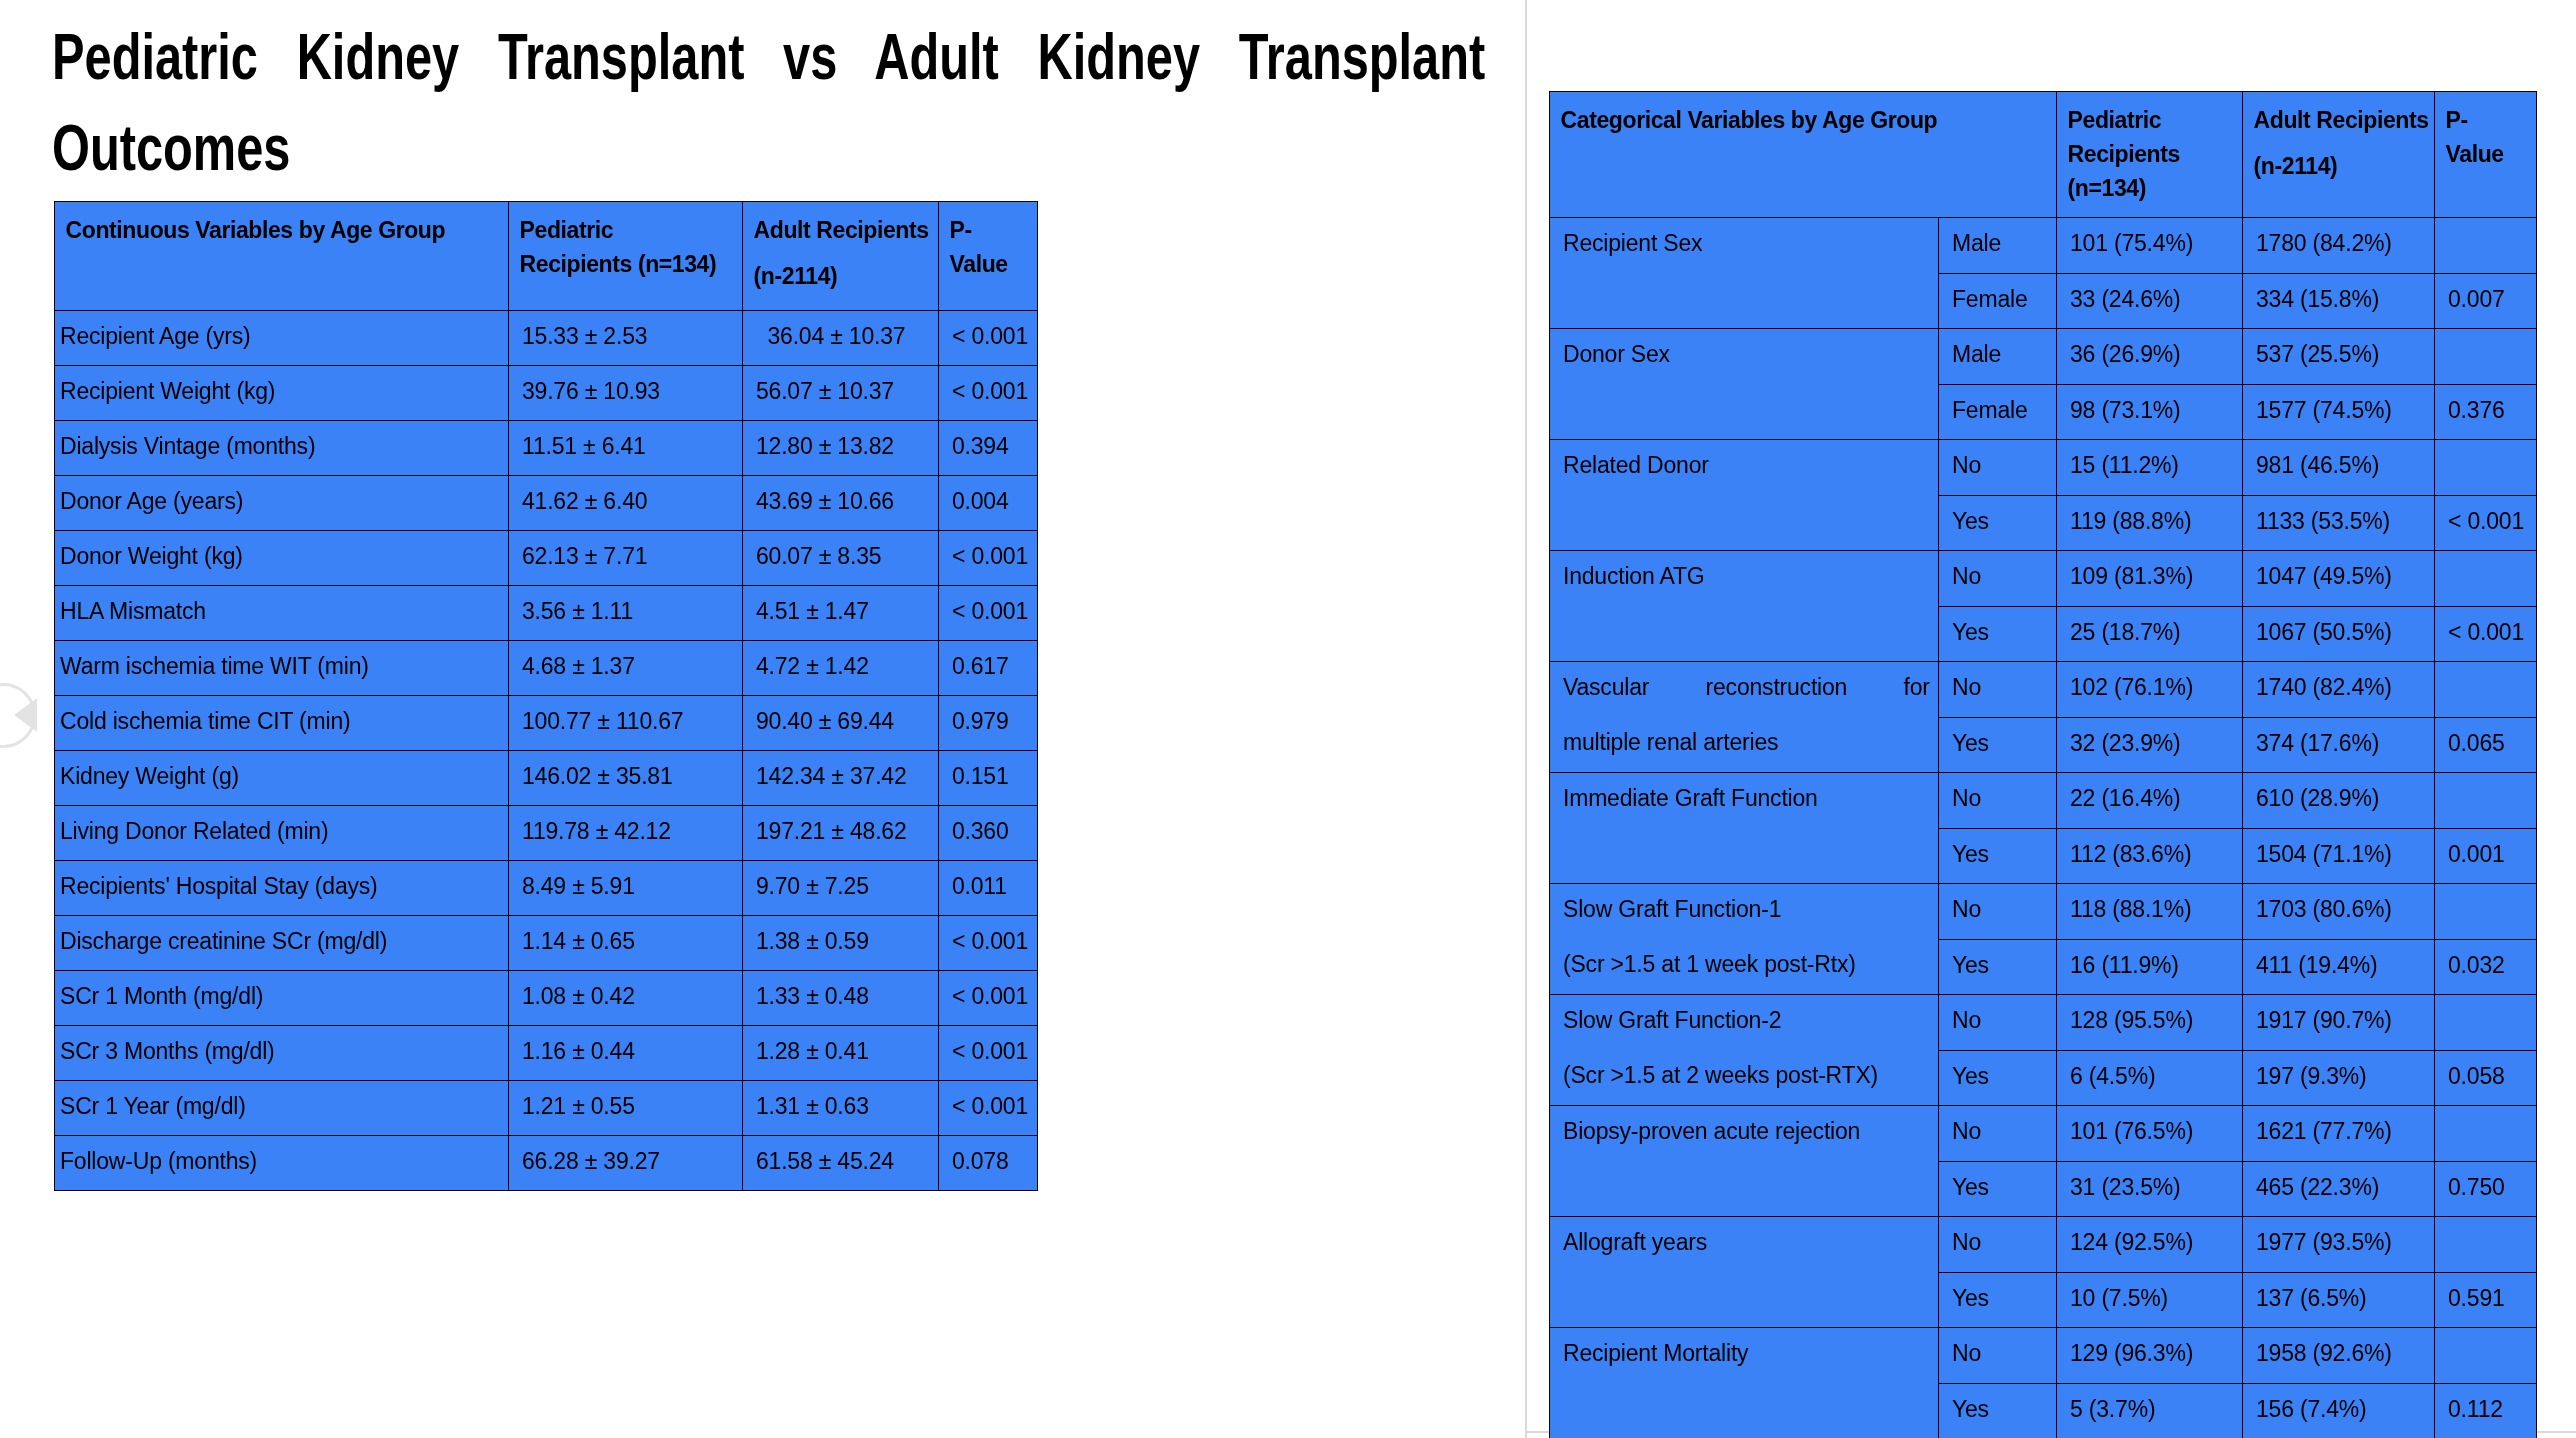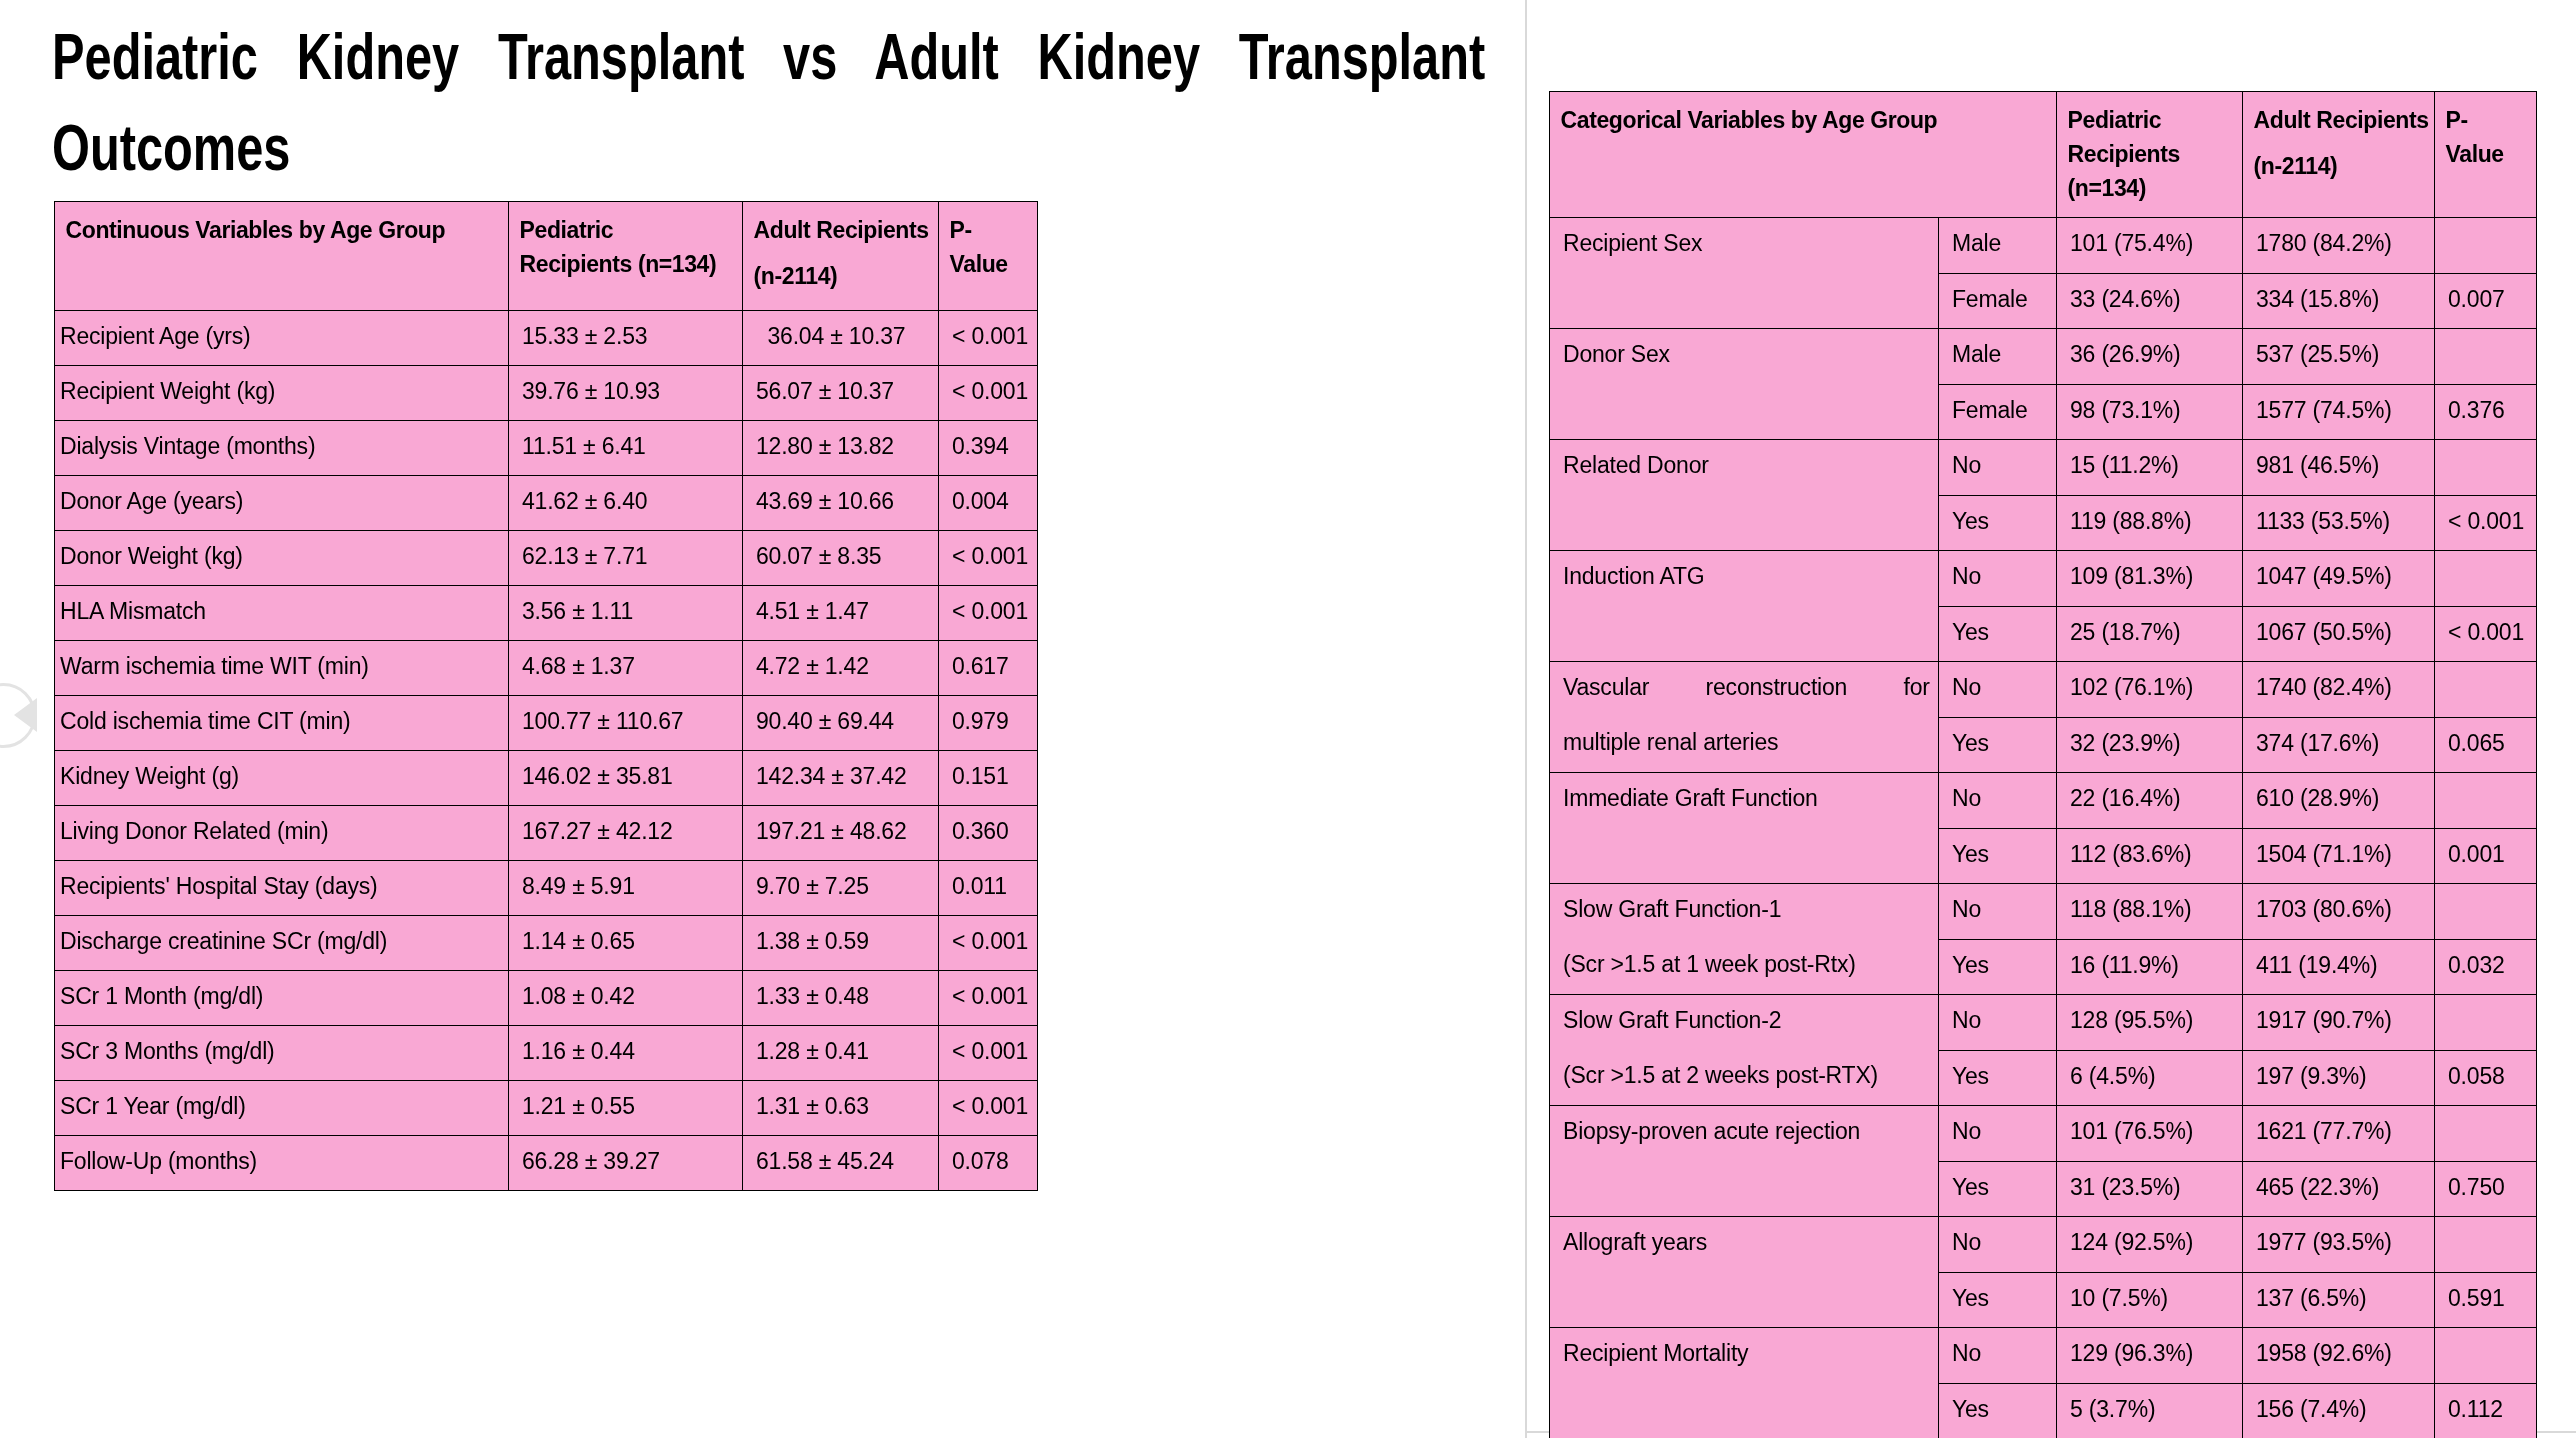--- a/index.html
+++ b/index.html
@@ -34,21 +34,21 @@
   }
   .prev-icon {
     position: absolute; left: 40px; top: 12.2px; width: 0; height: 0;
     border-top: 17px solid transparent; border-bottom: 17px solid transparent;
     border-right: 23px solid #e3e3e3;
   }
 
   
   table.tbl {
     position: absolute; border-collapse: collapse; table-layout: fixed;
-    background: #f9a8d4;
+    background: #3b82f6;
   }
   .tbl td {
     border: 1.6px solid #000000; vertical-align: top;
     font-size: 23px; line-height: 33px; letter-spacing: -0.2px;
     padding: 9px 6.5px 0 13px; white-space: nowrap; overflow: hidden;
   }
   .tbl tr { height: 55px; }
 
   .left-tbl  { left: 54px;  top: 201px; width: 982px; }
   .right-tbl { left: 1549px; top: 91px; width: 988px; }
@@ -152,21 +152,21 @@
     <td>0.979</td>
   </tr>
   <tr>
     <td class="var-col">Kidney Weight (g)</td>
     <td>146.02 ± 35.81</td>
     <td>142.34 ± 37.42</td>
     <td>0.151</td>
   </tr>
   <tr>
     <td class="var-col">Living Donor Related (min)</td>
-    <td>167.27 ± 42.12</td>
+    <td>119.78 ± 42.12</td>
     <td>197.21 ± 48.62</td>
     <td>0.360</td>
   </tr>
   <tr>
     <td class="var-col">Recipients' Hospital Stay (days)</td>
     <td>8.49 ± 5.91</td>
     <td>9.70 ± 7.25</td>
     <td>0.011</td>
   </tr>
   <tr>

